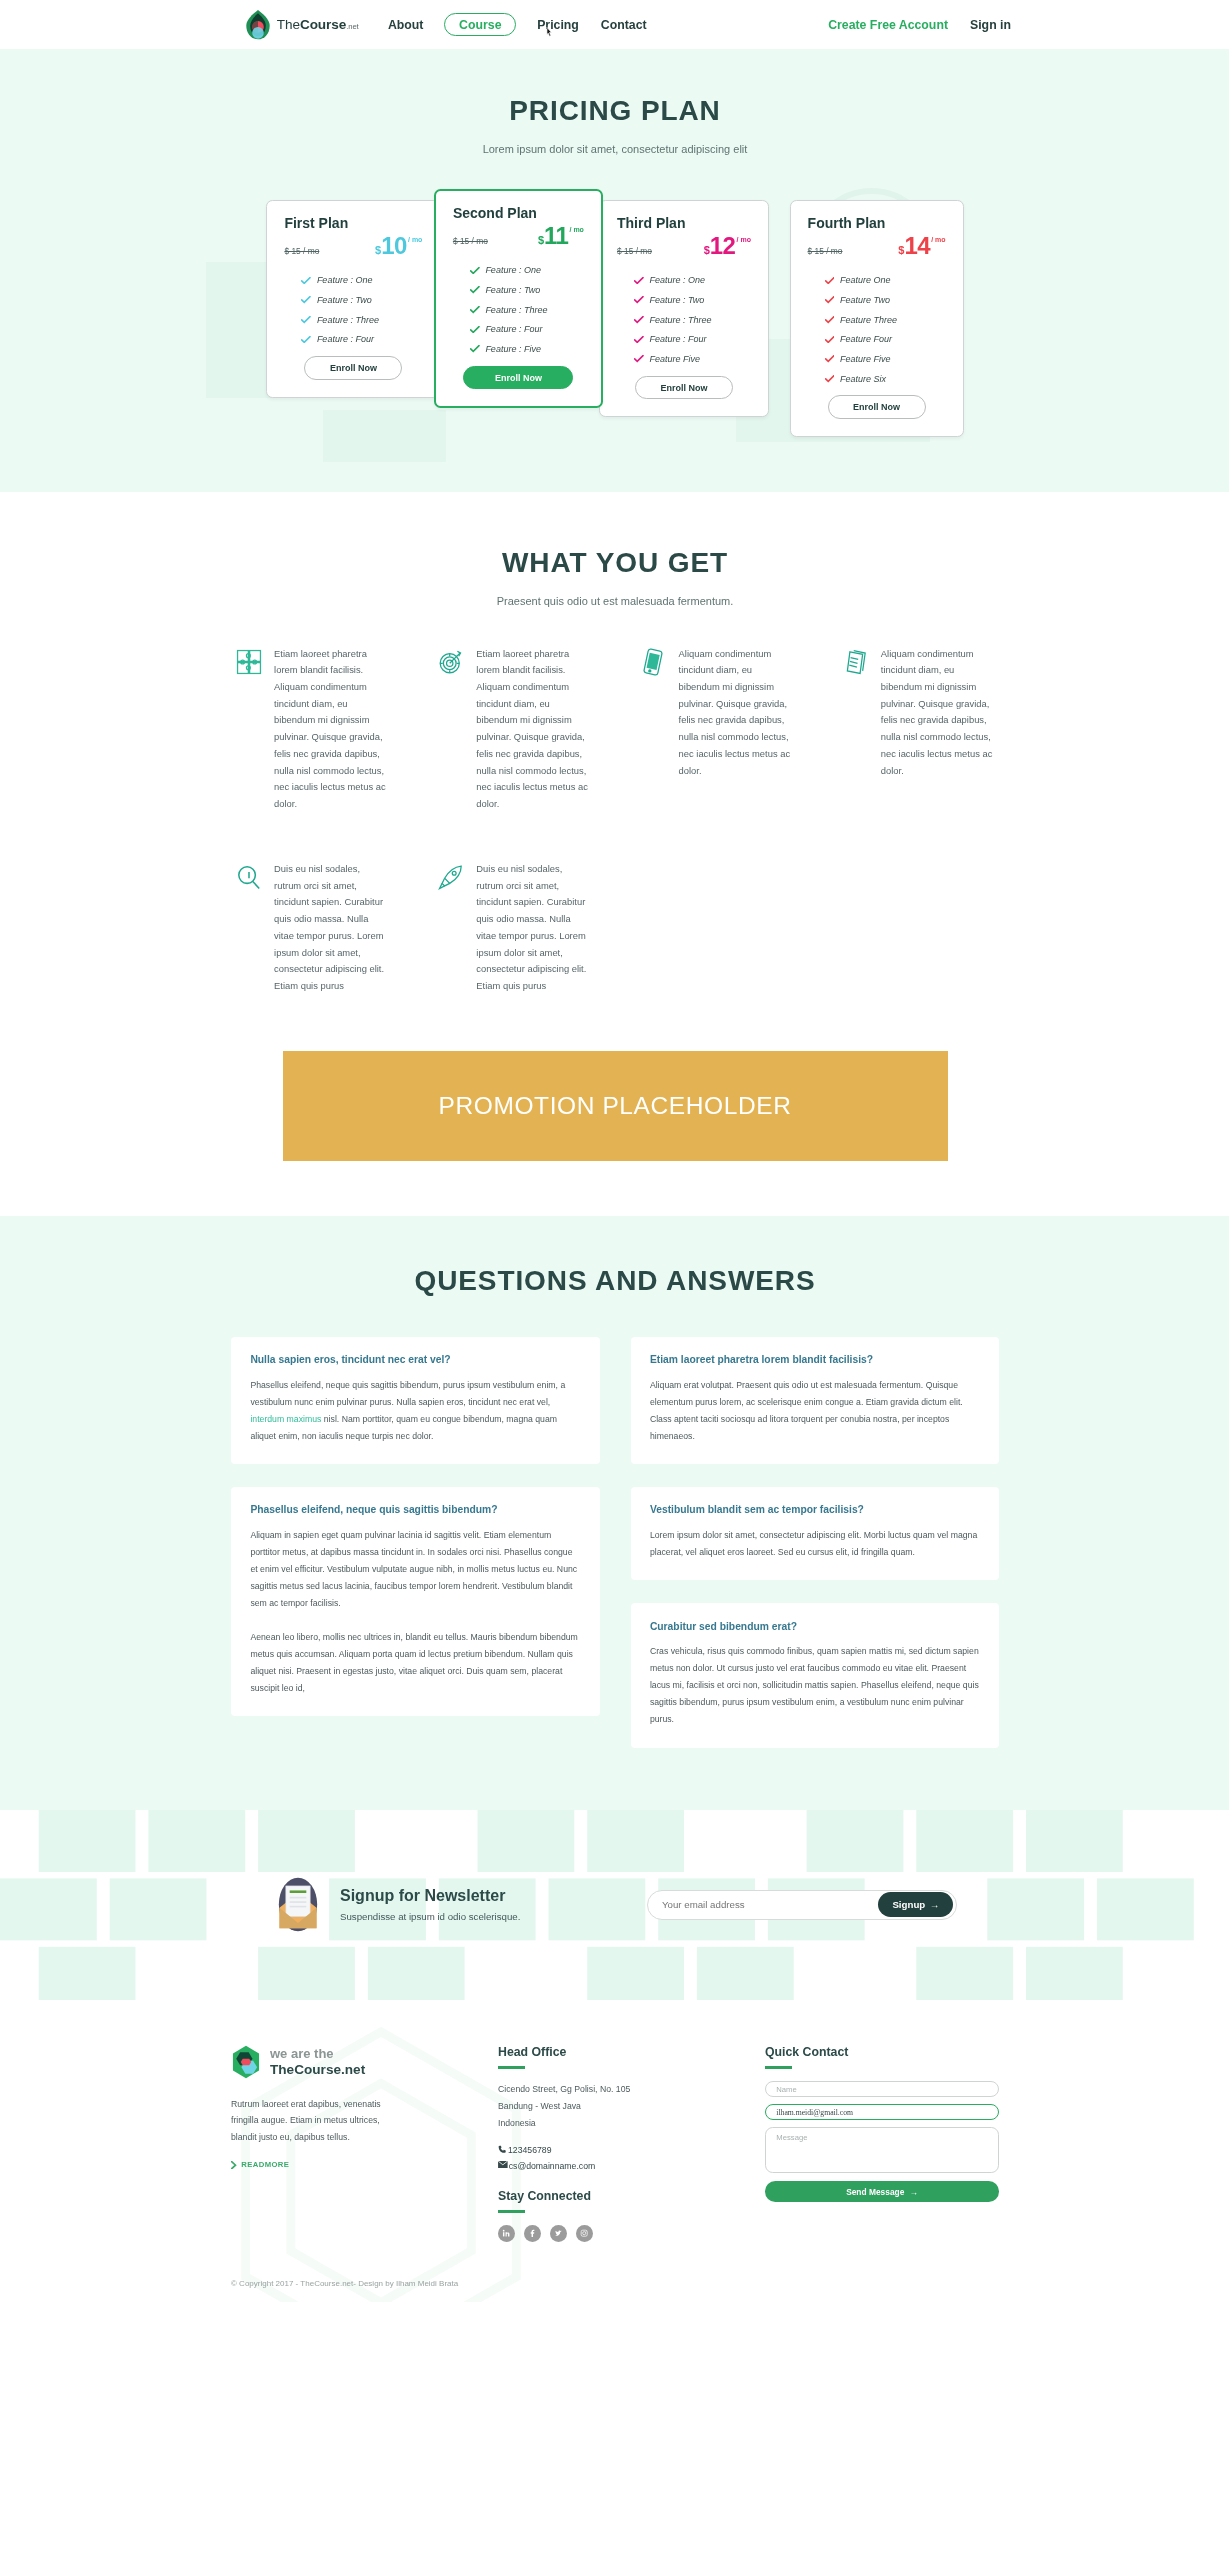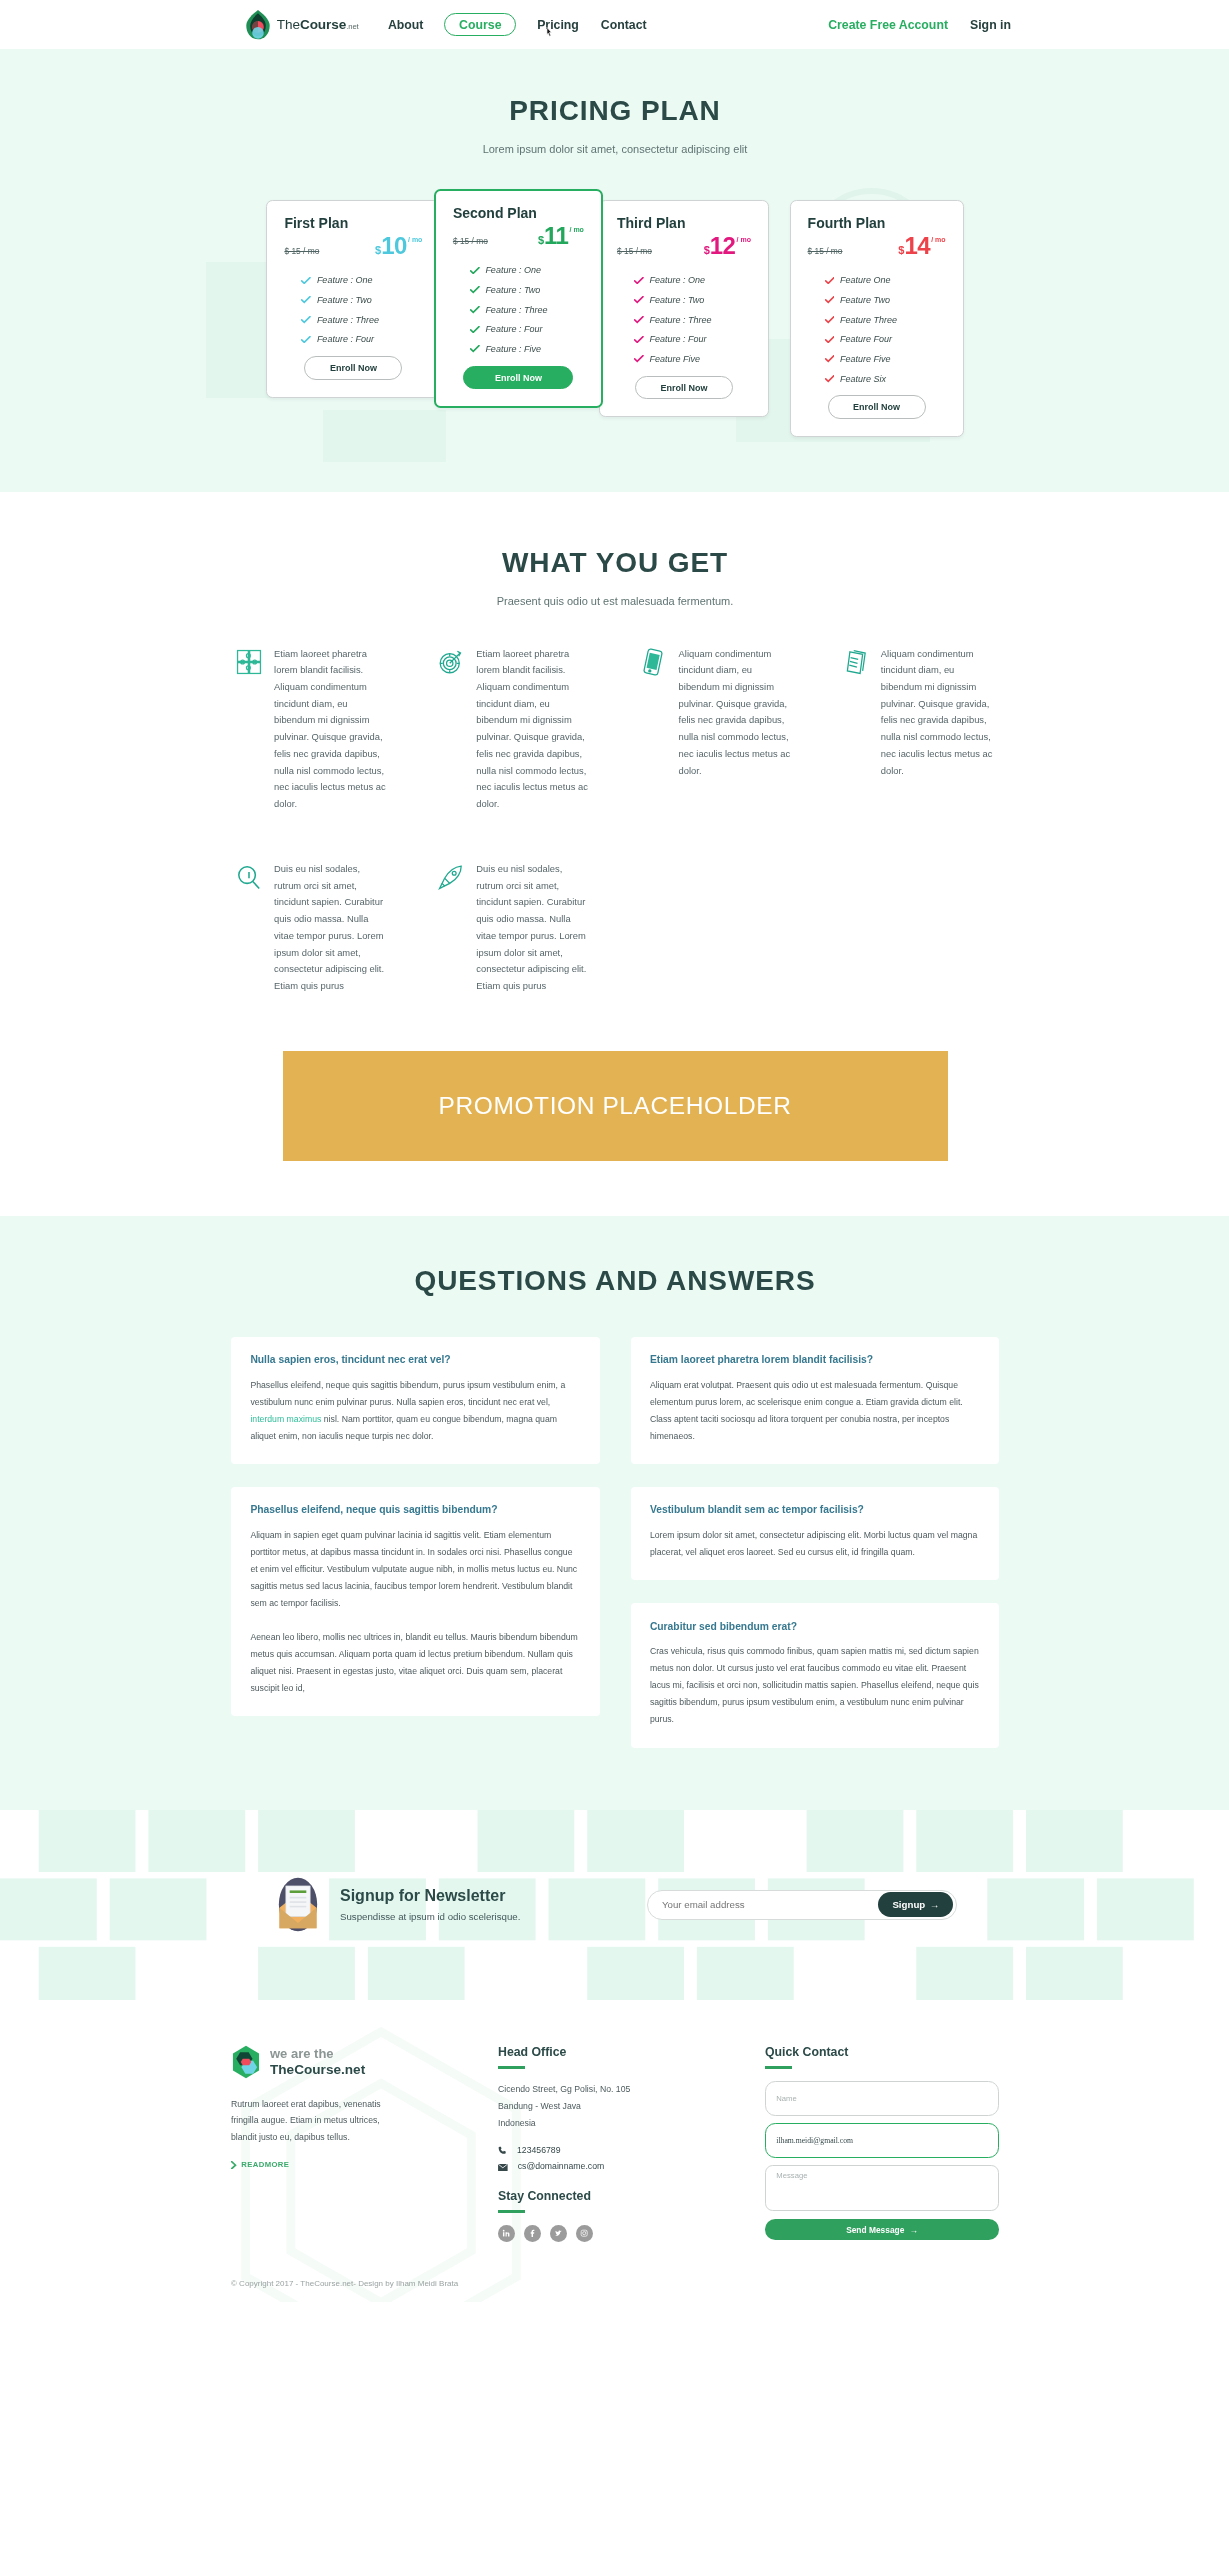--- a/index.html
+++ b/index.html
@@ -178,28 +178,28 @@
   .f-name { font-size: 13.6px; font-weight: 700; color: #2b4a48; margin-top: 0.6px; }
   .f-desc { font-size: 8.7px; line-height: 1.95; color: #4d5a5d; margin-top: 17px; width: 161px; }
   .f-readmore {
     display: inline-flex; align-items: center; gap: 4.5px; margin-top: 14px;
     font-size: 7.7px; letter-spacing: 0.4px; color: #3aab6b; font-weight: 600; cursor: pointer;
   }
   .f-h { font-size: 12.3px; font-weight: 700; color: #2b4a48; }
   .f-rule { width: 27px; height: 3.2px; background: #2fa05e; margin: 7px 0 12.3px; }
   .f-line { font-size: 8.7px; line-height: 1.95; color: #4d5a5d; }
   .f-contact { margin-top: 13px; font-size: 8.7px; color: #36484a; }
-  .f-contact div { display: flex; align-items: flex-end; gap: 10px; margin-bottom: 5.8px; }
+  .f-contact div { display: flex; align-items: flex-start; gap: 1px; margin-bottom: 5.8px; }
   .f-social { display: flex; gap: 9px; margin-top: 2.6px; }
   .soc {
     width: 17px; height: 17px; border-radius: 50%; background: #9b9b9b;
     display: flex; align-items: center; justify-content: center; cursor: pointer;
   }
   .f-field {
-    width: 100%; height: 35px; border: 1px solid #cfd4d3; border-radius: 10.3px;
+    width: 100%; height: 16px; border: 1px solid #cfd4d3; border-radius: 10.3px;
     background: #fff; padding: 0 10.3px; font-size: 7.7px; color: #36484a;
     font-family: inherit; outline: none; margin-bottom: 7px; display:flex; align-items:center;
   }
   .f-field.focus { border-color: #27ae60; border-width: 1.3px; font-family: Liberation Serif, serif; }
   .f-field.ph { color: #a9b2b1; }
   .f-area {
     width: 100%; height: 46px; border: 1px solid #cfd4d3; border-radius: 7.7px;
     padding: 5.2px 10.3px; font-size: 7.7px; color: #a9b2b1; font-family: inherit;
     outline: none; margin-bottom: 8.4px;
   }

